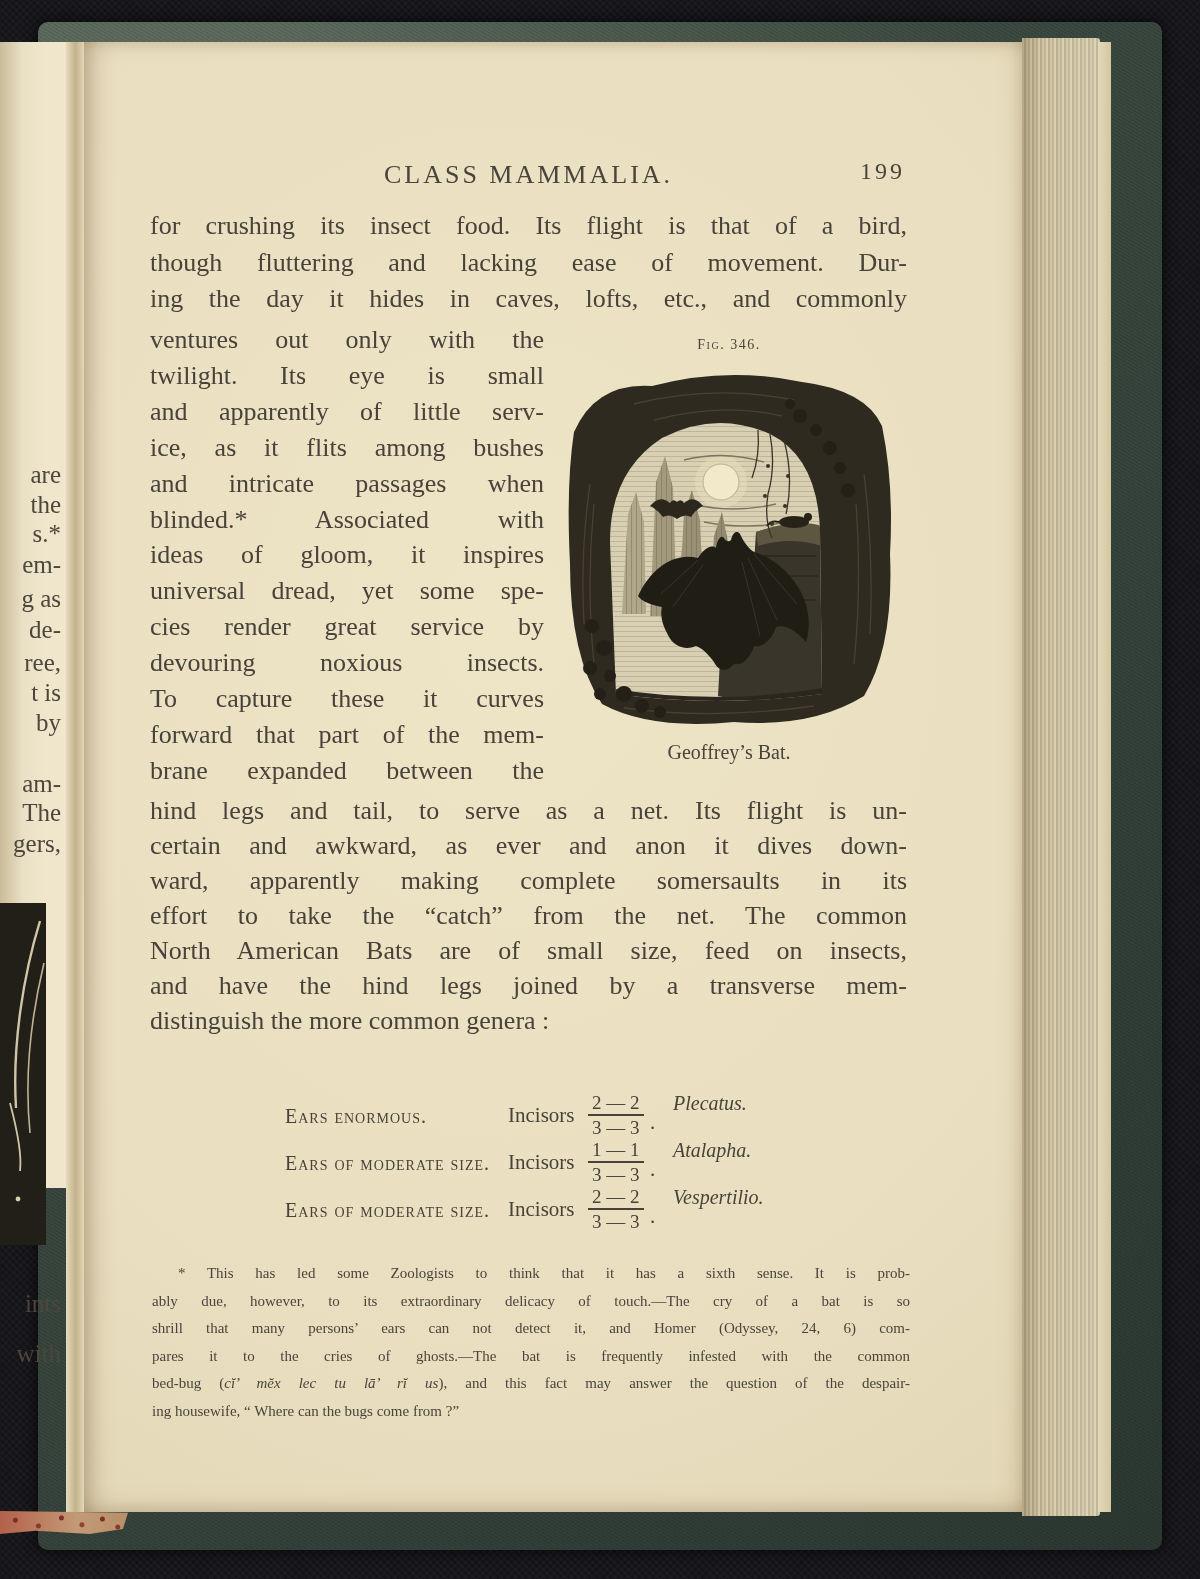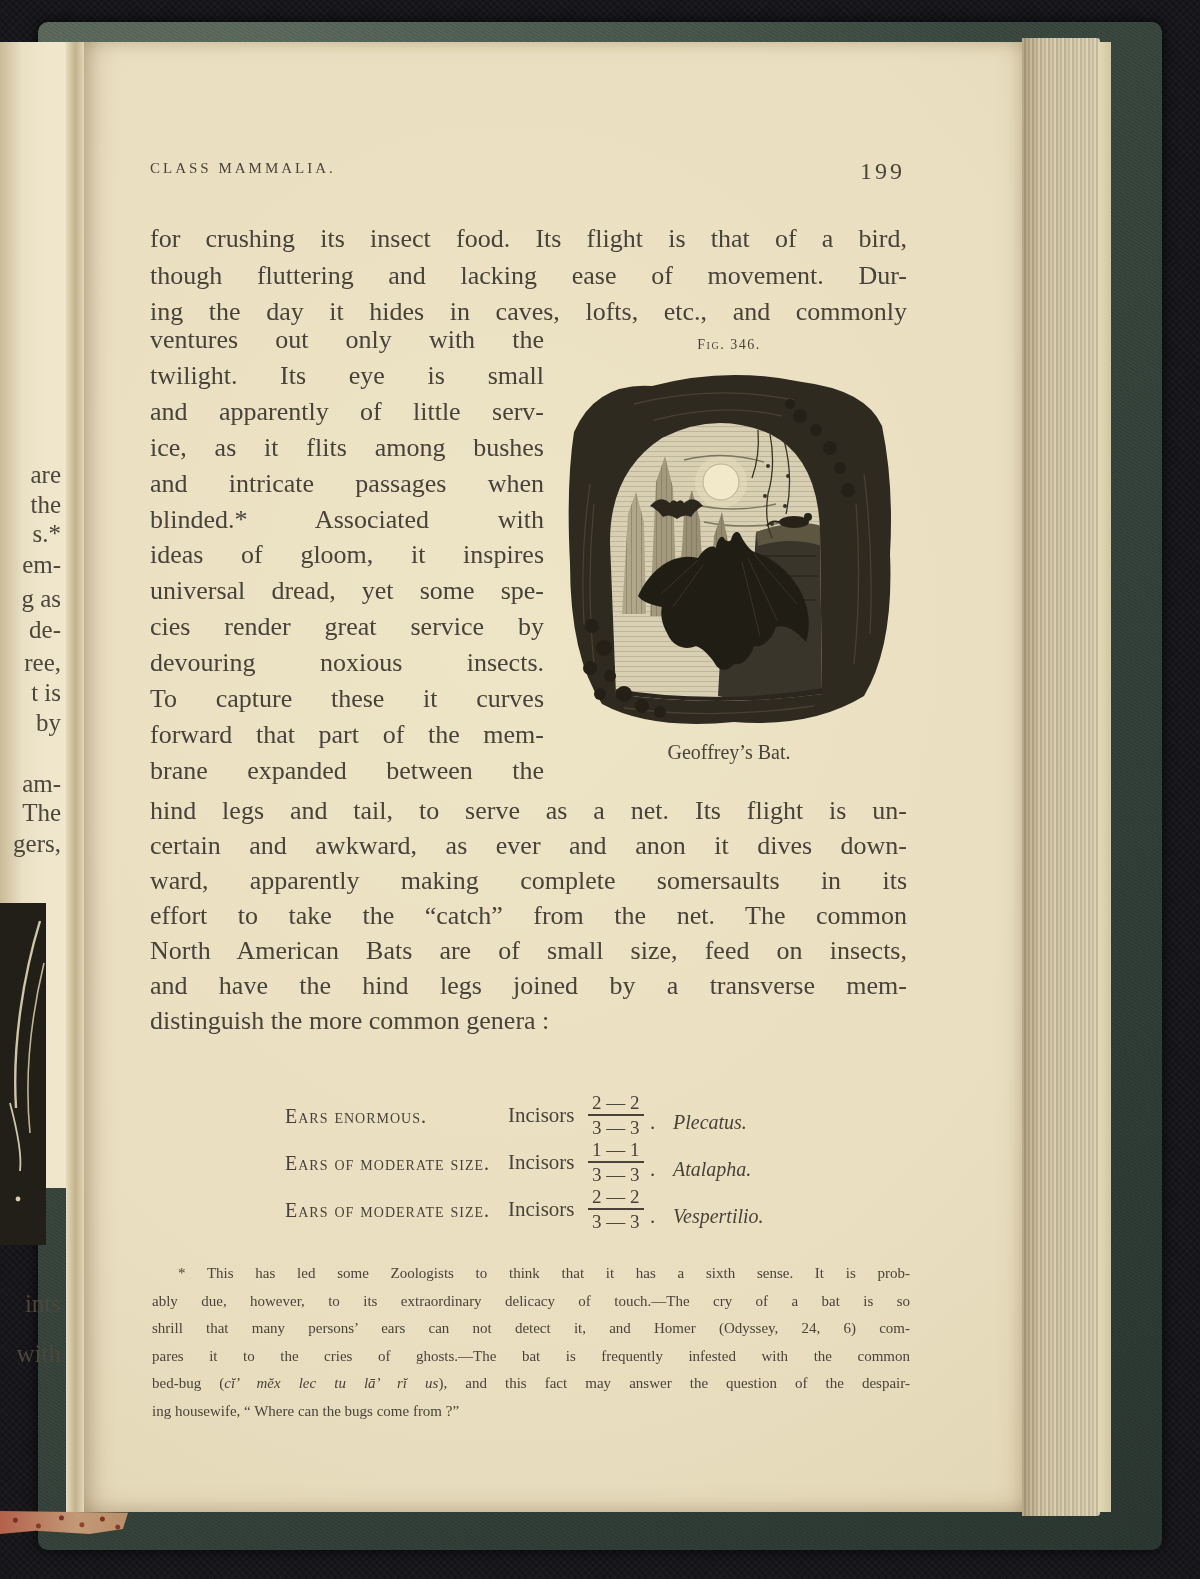--- a/index.html
+++ b/index.html
@@ -51,48 +51,48 @@
     background:
       radial-gradient(120% 90% at 45% 40%, #eee4c6 0%, #e9dfc0 55%, #e0d4b2 90%, #d8cba6 100%);
     box-shadow:
       inset 22px 0 26px -18px rgba(110,85,50,.45),
       inset -14px 0 22px -14px rgba(130,105,65,.35),
       inset 0 -16px 24px -16px rgba(120,95,60,.35),
       inset 0 14px 20px -14px rgba(120,95,60,.25);
     color:#443e33;
   }
   .hdr{position:absolute;left:66px;top:118px;width:757px;height:30px;}
-  .hdr-title{display:block;text-align:left;font-size:15px;letter-spacing:3px;color:#4a443a;}
+  .hdr-title{display:block;text-align:center;font-size:26px;letter-spacing:3px;color:#4a443a;}
   .hdr-num{position:absolute;right:2px;top:-2px;font-size:24px;letter-spacing:3px;color:#4a443a;}
   .body-line{
     text-align:justify;text-align-last:justify;
     font-size:26px;color:#48423a;
   }
-  .p1{position:absolute;left:66px;top:166px;width:757px;margin-top:13px;}
+  .p1{position:absolute;left:66px;top:166px;width:757px;}
   .p1 .body-line{line-height:36.6px;}
   .leftcol{position:absolute;left:66px;top:280px;width:394px;}
   .leftcol .body-line{line-height:35.9px;}
   .p2{position:absolute;left:66px;top:751px;width:757px;}
   .p2 .body-line{line-height:35px;}
   .last-line{text-align-last:left !important;}
   
   .fig-label{position:absolute;left:480px;top:295px;width:330px;text-align:center;
     font-size:14px;font-variant:small-caps;letter-spacing:1.5px;color:#4a443a;}
   .fig-art{position:absolute;left:480px;top:322px;width:330px;height:368px;}
   .fig-caption{position:absolute;left:480px;top:699px;width:330px;text-align:center;
     font-size:20px;color:#4a443a;}
   
   .t-row{position:absolute;left:0;width:938px;height:48px;}
   .t-cond{position:absolute;left:201px;top:13px;font-variant:small-caps;letter-spacing:1px;font-size:20px;color:#48423a;text-align:right;}
   .t-inc{position:absolute;left:424px;top:11px;font-size:21px;color:#48423a;}
   .t-frac{position:absolute;left:504px;top:0;display:inline-block;text-align:center;font-size:19px;line-height:1.12;color:#48423a;}
   .t-frac .ftop{display:block;border-bottom:2px solid #48423a;padding:0 4px 1px;}
   .t-frac .fbot{display:block;padding-top:1px;}
   .t-dot{position:absolute;left:566px;top:18px;font-size:21px;color:#48423a;}
-  .t-genus{position:absolute;left:589px;top:19px;font-style:italic;font-size:20px;color:#48423a;}
+  .t-genus{position:absolute;left:589px;top:0;font-style:italic;font-size:20px;color:#48423a;}
   
   .footnote{position:absolute;left:68px;top:1218px;width:758px;font-size:15px;color:#4a443c;}
   .fn-line{line-height:27.5px;text-align:justify;text-align-last:justify;}
   .fn-ind{padding-left:26px;}
   .fn-it{font-style:italic;}
   
   .marble{
     position:absolute;left:0;top:1511px;width:128px;height:23px;
     background:
       radial-gradient(circle at 12% 40%, #7e2f26 0 2px, transparent 3px),

